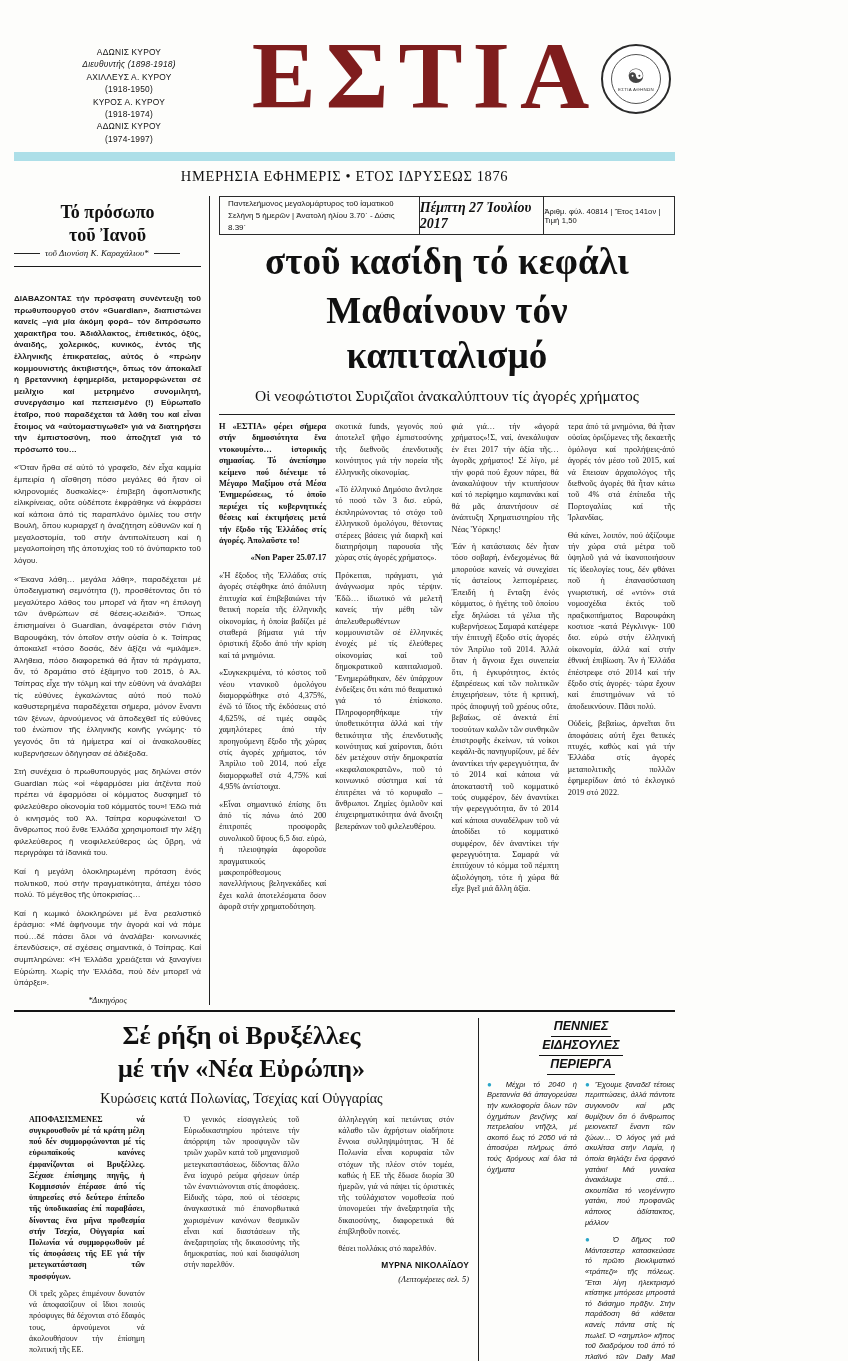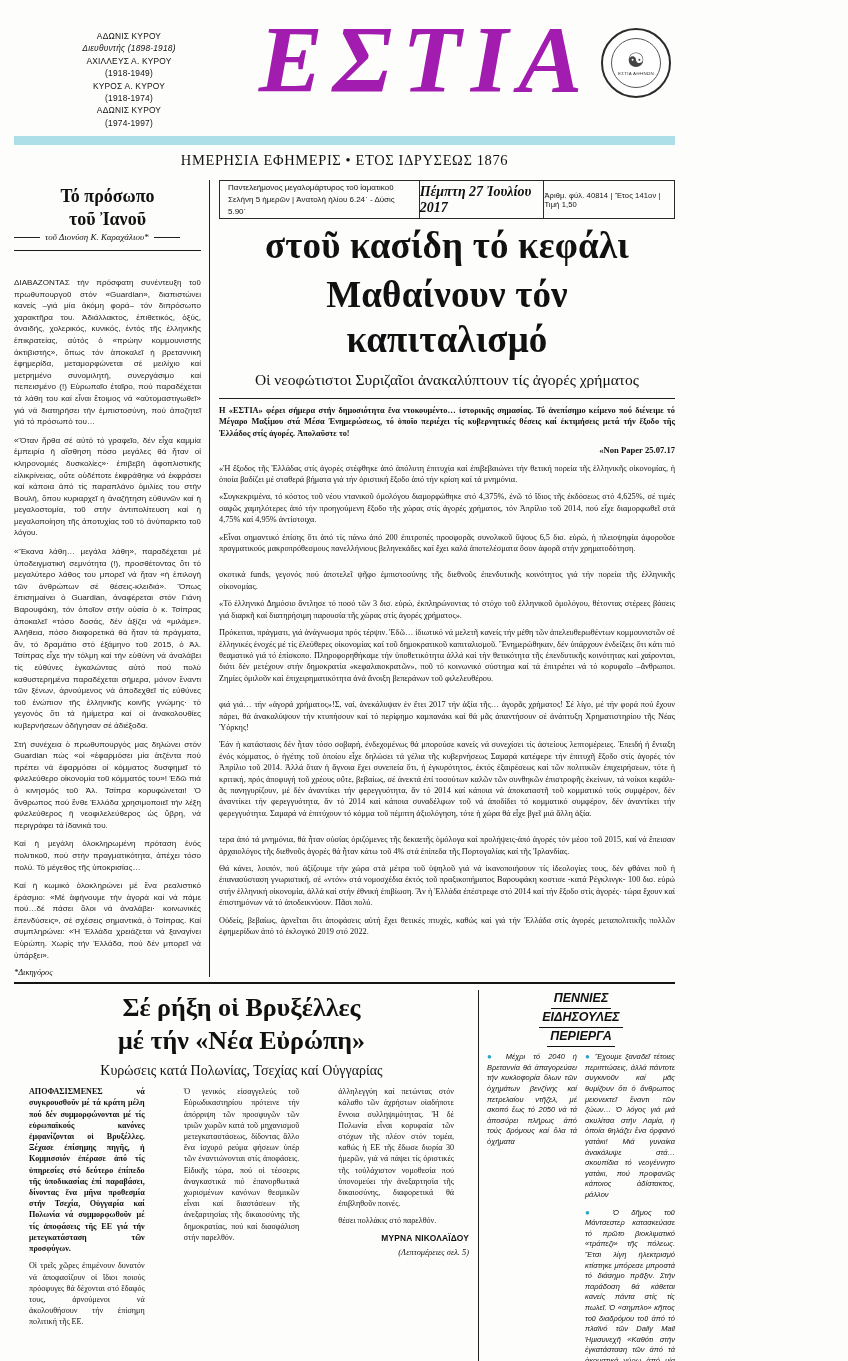--- a/index.html
+++ b/index.html
@@ -4,35 +4,34 @@
 <style>
   html,body{margin:0;padding:0;}
   body{
     width:848px;height:1361px;
     background:#fdfdfb;
     font-family:"Liberation Serif", serif;
     color:#111;
     overflow:hidden;
     position:relative;
   }
-  .page{width:689px;height:1361px;position:relative;box-sizing:border-box;padding:0 14px;}
+  .page{width:689px;height:1361px;position:relative;box-sizing:border-box;padding:16px 14px;}
 
   
   .masthead{display:flex;align-items:flex-start;height:120px;padding-top:14px;position:relative;}
   .founders{width:230px;text-align:center;font-family:"Liberation Sans",sans-serif;font-size:8.4px;line-height:12.4px;letter-spacing:.2px;padding-top:16px;color:#111;}
   .founders .it{font-style:italic;}
   .logo-wrap{flex:1;display:flex;justify-content:center;align-items:flex-start;}
   .logo{
     font-family:"Liberation Serif",serif;
     font-weight:bold;font-size:96px;line-height:92px;
     letter-spacing:10px;
     -webkit-text-stroke:0px;
-    color:#a21caf;
+    color:#7f1d1d;
     padding-left:6px;
-    font-style:italic;
   }
   .seal{
     width:66px;height:66px;border-radius:50%;
     border:2px solid #2b2b2b;
     margin:14px 4px 0 0;
     display:flex;flex-direction:column;align-items:center;justify-content:center;
     font-family:"Liberation Sans",sans-serif;font-size:5.4px;line-height:6px;color:#333;
     background:#fff;flex:0 0 auto;text-align:center;
   }
   .seal .inner{width:48px;height:48px;border-radius:50%;border:1px solid #555;display:flex;align-items:center;justify-content:center;flex-direction:column;}
@@ -55,33 +54,33 @@
   .col-left{width:196px;flex:0 0 196px;padding-right:8px;border-right:1px solid #222;box-sizing:border-box;}
   .col-main{flex:1;padding-left:9px;box-sizing:border-box;}
 
   
   .ed-title{text-align:center;font-size:18px;line-height:21px;font-weight:bold;font-family:"Liberation Serif",serif;padding:6px 0 2px;}
   .ed-author{display:flex;align-items:center;gap:5px;font-size:9px;font-style:italic;padding-bottom:4px;}
   .ed-author .rule{height:1px;background:#222;width:26px;}
   .hr-dark{height:1px;background:#1a1a1a;margin:4px 0 5px;}
   .ed-body{font-family:"Liberation Sans",sans-serif;font-size:8.1px;line-height:11.6px;text-align:justify;color:#1b1b1b;}
   .ed-body p{margin:0 0 7px;}
-  .ed-body .lead{font-weight:normal;margin-top:26px;}
-  .ed-sign{text-align:left;font-style:italic;font-size:8.4px;margin-top:6px;}
+  .ed-body .lead{font-weight:bold;margin-top:26px;}
+  .ed-sign{text-align:center;font-style:italic;font-size:8.4px;margin-top:6px;}
 
   
   .headline{
     text-align:center;font-weight:bold;font-size:37px;line-height:45px;
     letter-spacing:.2px;padding:4px 4px 0;font-family:"Liberation Serif",serif;
   }
   .subhead{text-align:center;font-size:15.5px;padding:9px 0 7px;font-family:"Liberation Serif",serif;}
   .hr-rule{height:1px;background:#1f1f1f;margin:2px 0 6px;}
 
   
-  .cols4{display:flex;gap:9px;font-size:8.3px;line-height:11.4px;text-align:justify;flex-direction:column;}
+  .cols4{display:flex;gap:9px;font-size:8.3px;line-height:11.4px;text-align:justify;}
   .cols4 > div{flex:1;}
   .cols4 p{margin:0 0 6px;}
   .cols4 .src{text-align:right;font-weight:bold;font-size:8.6px;margin:2px 0 6px;}
   .lead-cap{font-weight:bold;}
 
   
   .sec2{display:flex;margin-top:5px;border-top:2px solid #151515;padding-top:6px;}
   .sec2-main{flex:1;padding-right:9px;border-right:1px solid #222;box-sizing:border-box;}
   .sec2-side{width:196px;flex:0 0 196px;padding-left:8px;box-sizing:border-box;}
   .h2{text-align:center;font-weight:bold;font-size:26px;line-height:31px;font-family:"Liberation Serif",serif;padding:2px 0 0;}
@@ -103,21 +102,21 @@
 </head>
 <body>
 
 <div class="page">
 
   <div class="masthead">
     <div class="founders">
       <div>ΑΔΩΝΙΣ ΚΥΡΟΥ</div>
       <div class="it">Διευθυντής (1898-1918)</div>
       <div>ΑΧΙΛΛΕΥΣ Α. ΚΥΡΟΥ</div>
-      <div>(1918-1949)</div>
+      <div>(1918-1950)</div>
       <div>ΚΥΡΟΣ Α. ΚΥΡΟΥ</div>
       <div>(1918-1974)</div>
       <div>ΑΔΩΝΙΣ ΚΥΡΟΥ</div>
       <div>(1974-1997)</div>
     </div>
     <div class="logo-wrap">
       <div class="logo">ΕΣΤΙΑ</div>
     </div>
     <div class="seal">
       <div class="inner">
@@ -150,21 +149,21 @@
         <p>Καί ἡ κωμικό ὁλοκληρώνει μέ ἕνα ρεαλιστικό ἐράσμιο: «Μέ ἀφήνουμε τήν ἀγορά καί νά πάμε πού…δέ πάσει ὅλοι νά ἀναλάβει· κοινωνικές ἐπενδύσεις», σέ σχέσεις σημαντικά, ὁ Τσίπρας. Καί συμπληρώνει: «Ἡ Ἑλλάδα χρειάζεται νά ξαναγίνει Εὐρώπη. Χωρίς τήν Ἑλλάδα, πού δέν μπορεῖ νά ὑπάρξει».</p>
       </div>
       <div class="ed-sign">*Δικηγόρος</div>
     </div>
 
     <div class="col-main">
 
       <div class="datestrip">
         <div class="ds-left">
           <div>Παντελεήμονος μεγαλομάρτυρος τοῦ ἰαματικοῦ</div>
-          <div>Σελήνη 5 ἡμερῶν | Ἀνατολή ἡλίου 6.24΄ - Δύσις 5.90΄</div>
+          <div>Σελήνη 5 ἡμερῶν | Ἀνατολή ἡλίου 3.70΄ - Δύσις 8.39΄</div>
         </div>
         <div class="ds-mid">Πέμπτη 27 Ἰουλίου 2017</div>
         <div class="ds-right">Ἀριθμ. φύλ. 40814 | Ἔτος 141ον | Τιμή 1,50</div>
       </div>
 
       <div class="headline">στοῦ κασίδη τό κεφάλι</div>
       <div class="headline">Μαθαίνουν τόν καπιταλισμό</div>
       <div class="subhead">Οἱ νεοφώτιστοι Συριζαῖοι ἀνακαλύπτουν τίς ἀγορές χρήματος</div>
       <div class="hr-rule"></div>
 

